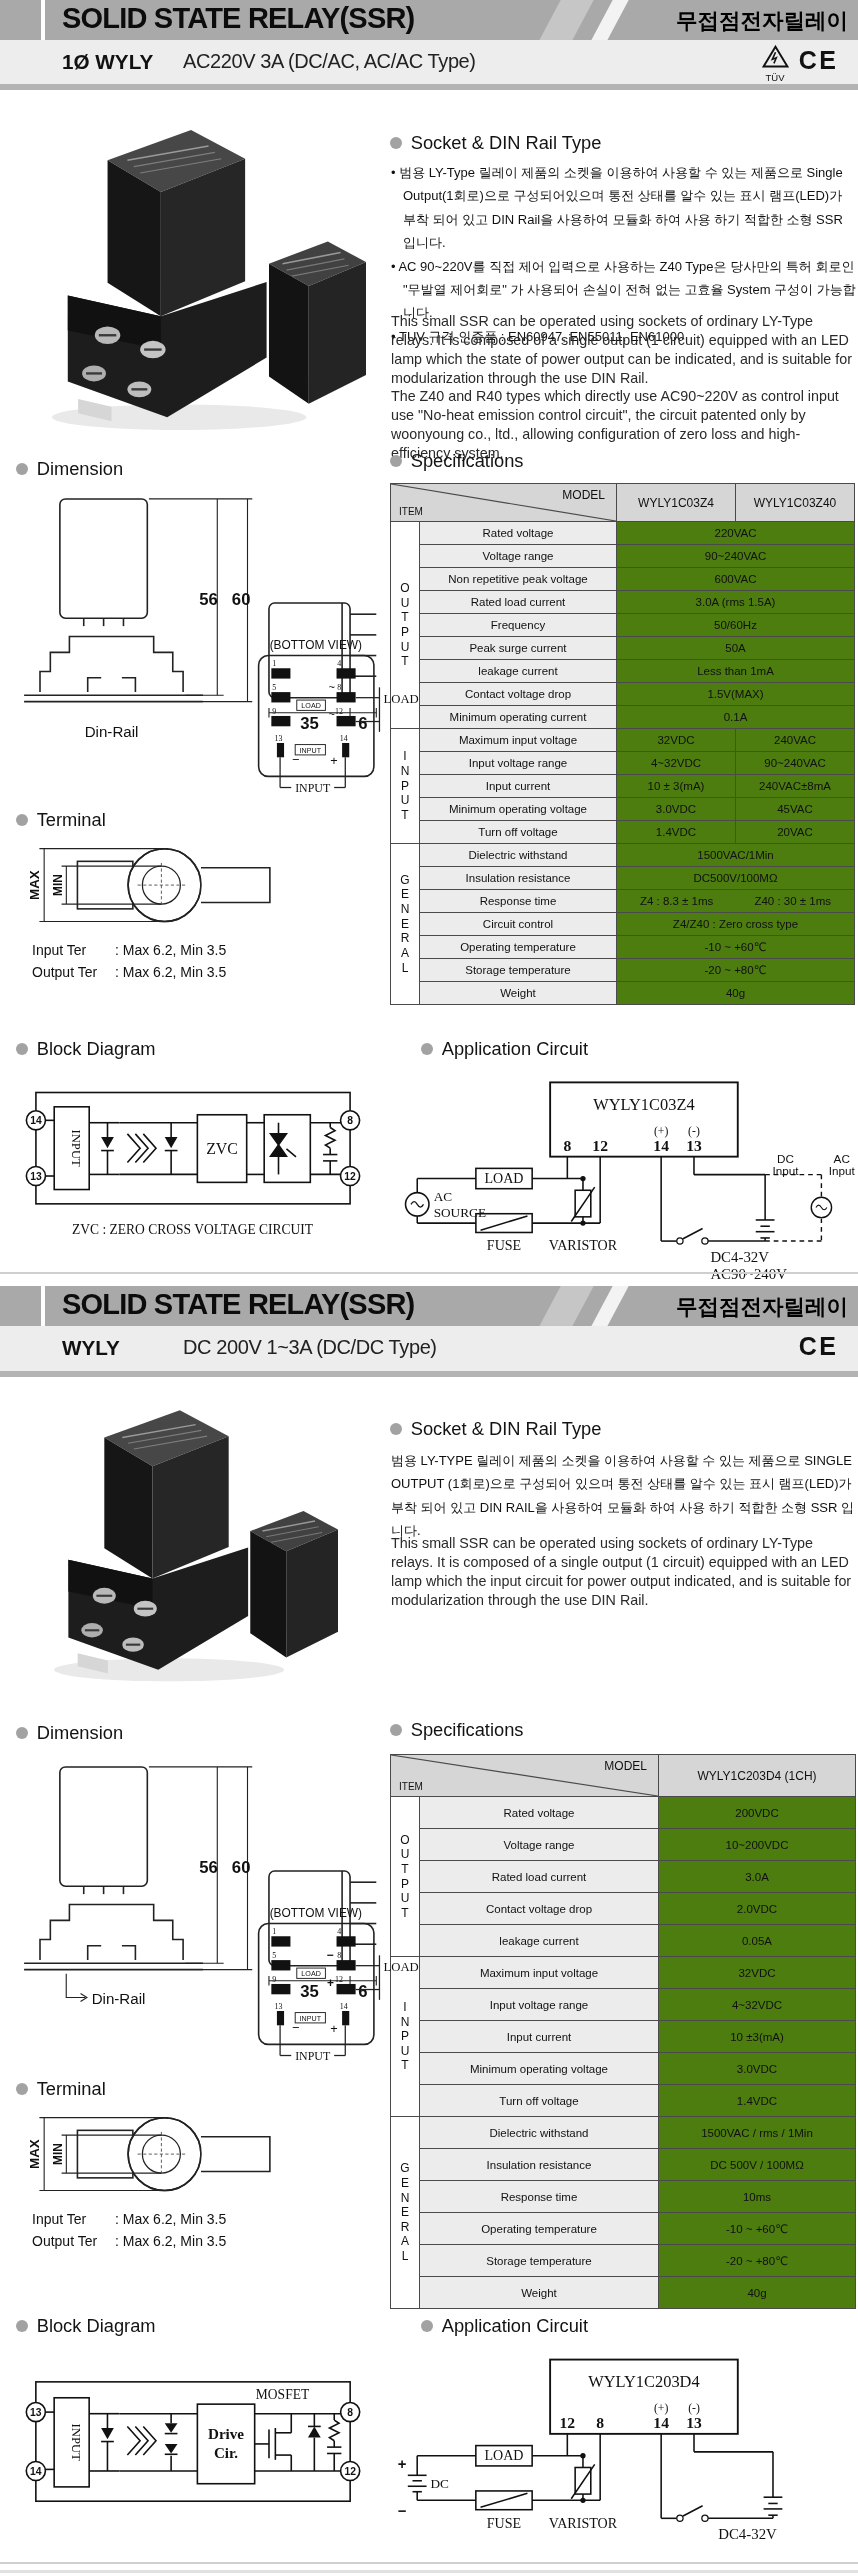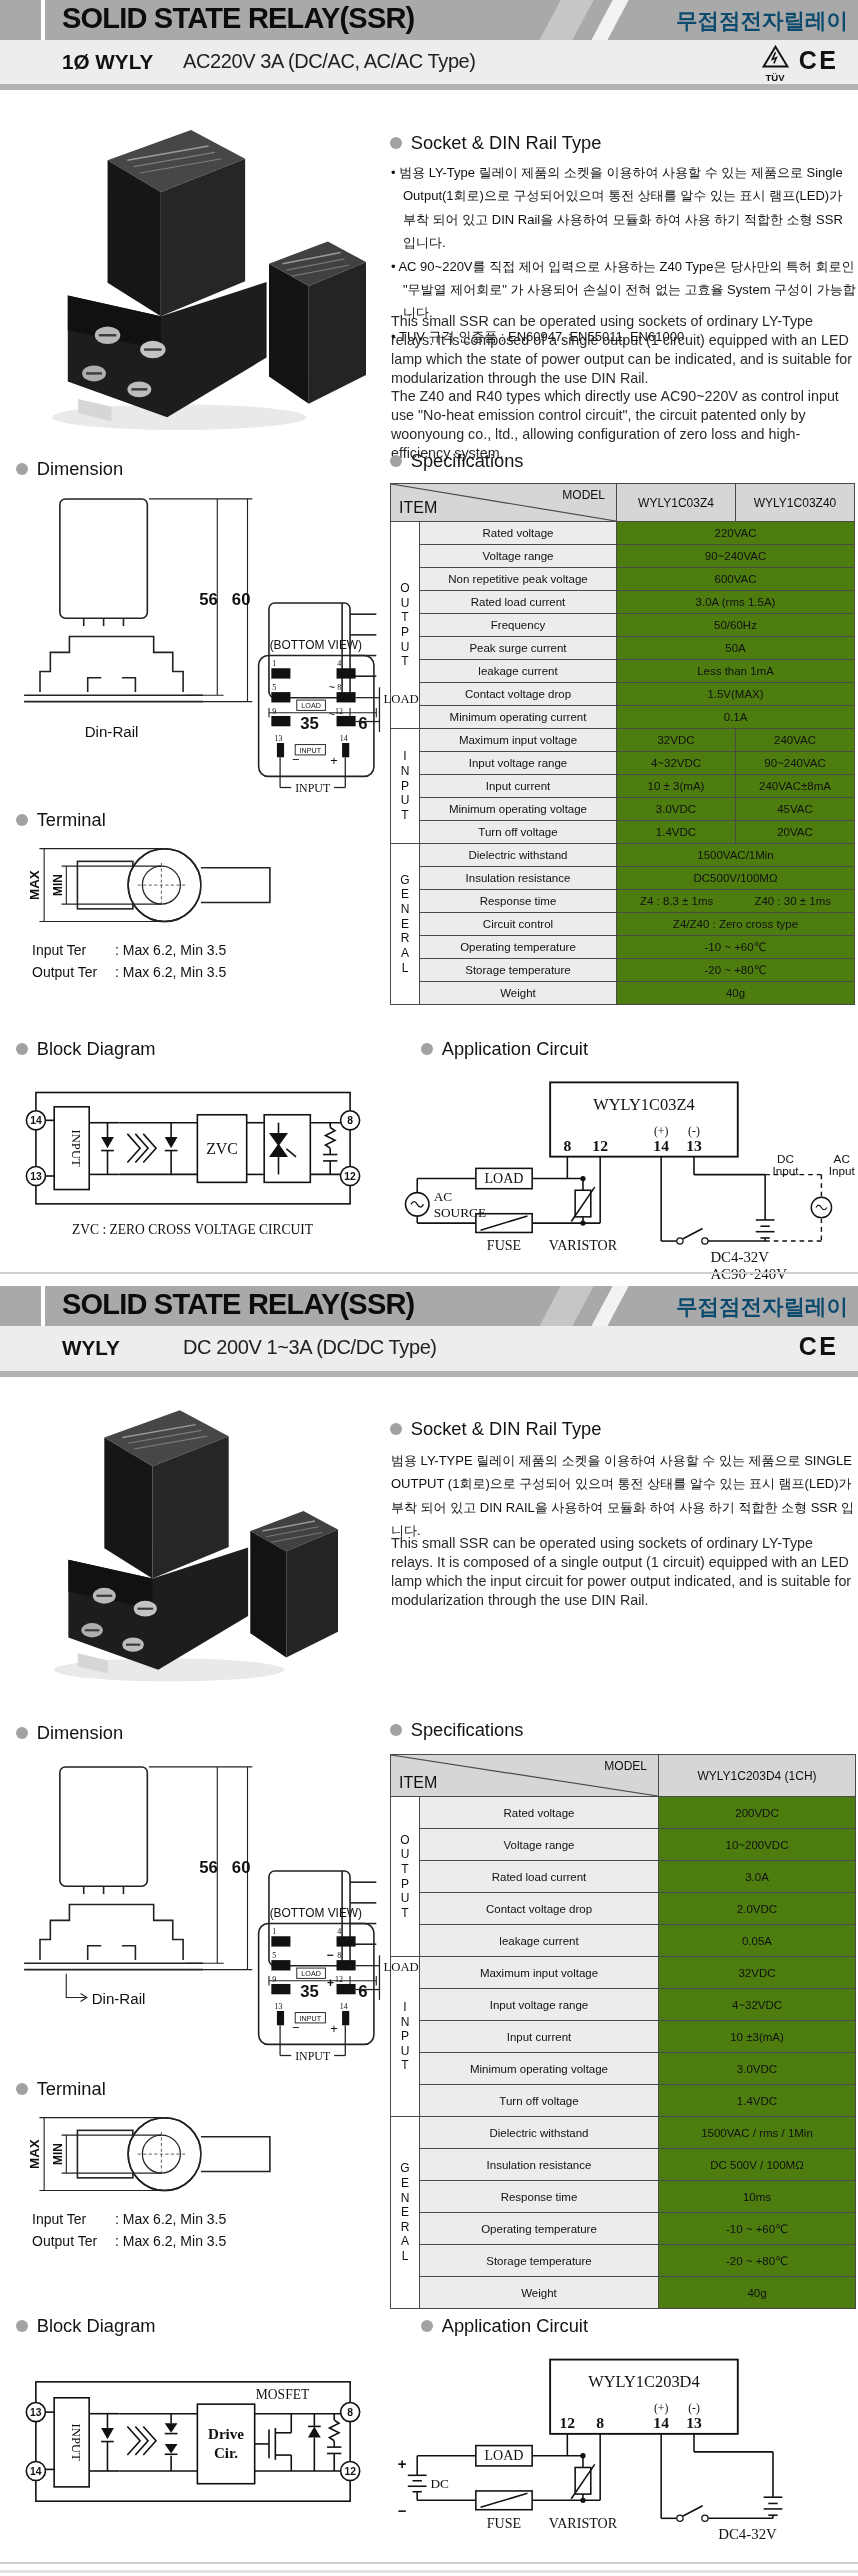--- a/index.html
+++ b/index.html
@@ -2,21 +2,21 @@
 <html style="font-size:12.7px"><head>
 <meta charset="utf-8">
 <style>
   html,body{margin:0;padding:0;background:#fff;}
   .page{position:relative;width:859px;height:2576px;background:#fff;overflow:hidden;
         font-family:"Liberation Sans","DejaVu Sans",sans-serif;color:#111;padding-left:40px;}
   .abs{position:absolute;}
   
   .band{position:absolute;left:0;width:859px;height:40px;background:#a9a9a9;overflow:hidden;}
   .band .btitle{position:absolute;left:62px;top:2.4px;font-size:29px;font-weight:bold;color:#0c0c0c;letter-spacing:-0.8px;}
-  .band .ktitle{position:absolute;right:11px;top:6.4px;font-size:21.5px;font-weight:bold;color:#0c4a6e;}
+  .band .ktitle{position:absolute;right:11px;top:6.4px;font-size:21.5px;font-weight:bold;color:#000000;}
   .band .tick{position:absolute;left:41px;top:0;width:4px;height:100%;background:#fff;}
   .stripe{position:absolute;top:-6.4px;height:56px;transform:skewX(-28deg);}
   .stripe.s1{left:549px;width:33px;background:#c6c6c6;}
   .stripe.s2{left:601px;width:16px;background:#f3f3f3;}
   .subband{position:absolute;left:0;width:859px;height:45px;background:#ededed;}
   .subband .model{position:absolute;left:62px;top:9.5px;font-size:20.7px;font-weight:bold;color:#111;}
   .subband .desc{position:absolute;left:183px;top:10.3px;font-size:20px;color:#222;letter-spacing:-0.4px;}
   .subband .ce{position:absolute;right:20.7px;top:6.4px;font-size:25px;font-weight:bold;color:#111;letter-spacing:2.4px;}
   .strip{position:absolute;left:0;width:859px;height:5.6px;background:#b3b3b3;}
   .hline{position:absolute;left:0;width:859px;background:#cfcfcf;}
@@ -37,21 +37,21 @@
   .spec .val{background:#4d7c0f;}
   .spec .grp{background:#fff;white-space:pre-line;font-size:12px;line-height:1.22;}
   .spec thead th{background:#d6d6d6;font-size:12px;}
   .t1 tbody td{height:22px;}
   .t2 tbody td{height:31px;}
   .t1 thead th{height:37px;}
   .t2 thead th{height:41px;}
   .diag{position:relative;}
   .diag svg.dline{position:absolute;inset:0;width:100%;height:100%;}
   .diag .mdl{position:absolute;top:4px;right:11px;font-size:12px;}
-  .diag .itm{position:absolute;bottom:4px;left:8px;font-size:16px;text-align:right;}
+  .diag .itm{position:absolute;bottom:4px;left:8px;font-size:10px;text-align:right;}
   .dual{display:flex;justify-content:space-around;align-items:center;height:22px;}
   
   .terline{position:absolute;font-size:14px;color:#111;display:flex;}
   .terline .tl{width:83px;}
   
   svg.fig{position:absolute;overflow:visible;}
   svg.fig text{font-family:"Liberation Serif","DejaVu Serif",serif;fill:#111;}
   svg.fig text.sans{font-family:"Liberation Sans","DejaVu Sans",sans-serif;}
   .tuv{position:absolute;right:68px;top:4.8px;width:32px;text-align:center;}
 </style>
@@ -68,21 +68,21 @@
     <div class="ktitle">무접점전자릴레이</div>
   </div>
   <div class="subband" style="top:40px;">
     <div class="model">1Ø WYLY</div>
     <div class="desc">AC220V 3A (DC/AC, AC/AC Type)</div>
     <div class="tuv">
       <svg width="27" height="24" viewBox="0 0 34 30">
           <polygon points="17,2 32,27 2,27" fill="none" stroke="#111" stroke-width="2.4"></polygon>
           <polyline points="17,9 13,18 18,16 15,23" fill="none" stroke="#111" stroke-width="2"></polyline>
         </svg>
-      <div style="font-size:9.5px;font-weight:bold;">TÜV</div>
+      <div style="font-size:9.5px;font-weight:normal;">TÜV</div>
     </div>
     <div class="ce">CE</div>
   </div>
   <div class="strip" style="top:84px;"></div>
 
   <svg class="fig" style="left:32px;top:111px;" width="334" height="334" viewBox="0 0 420 420">
     <ellipse cx="185" cy="385" rx="160" ry="16" fill="#e9e9e9"></ellipse>
     <polygon points="95,62 200,24 268,60 162,102" fill="#474747"></polygon>
     <line x1="120" y1="62" x2="222" y2="44" stroke="#9a9a9a" stroke-width="2"></line>
     <line x1="128" y1="70" x2="230" y2="52" stroke="#7d7d7d" stroke-width="1.5"></line>

